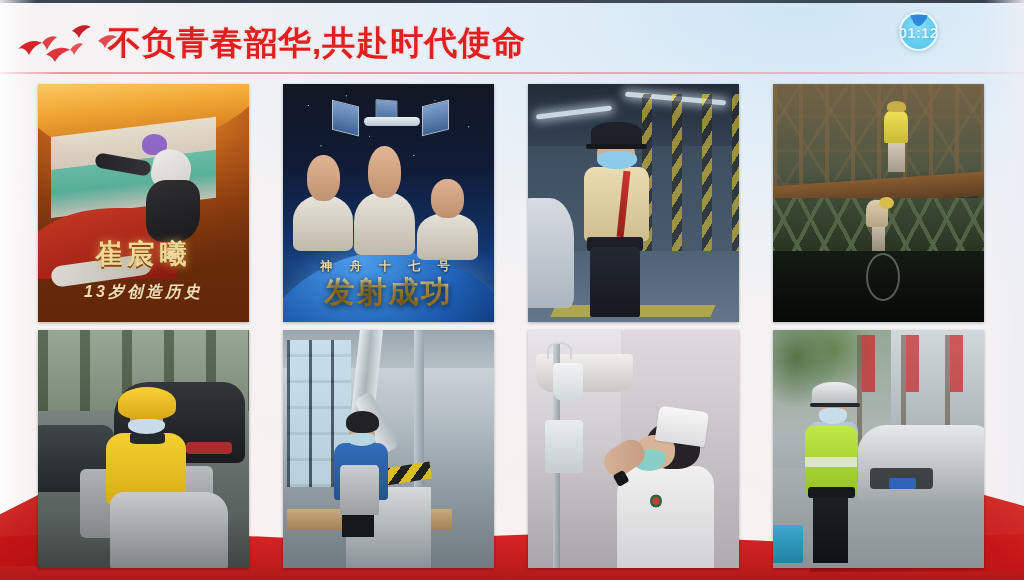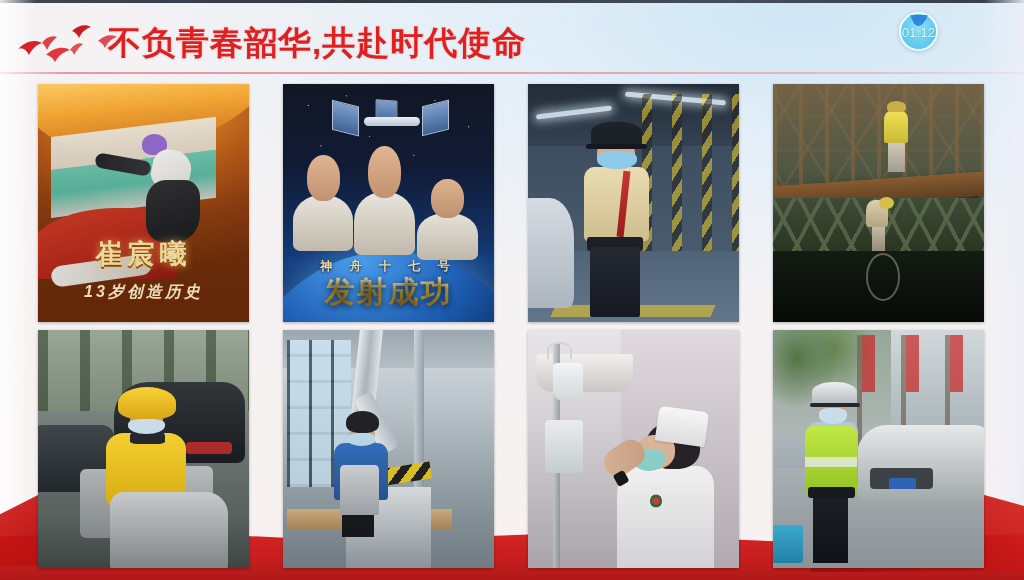--- a/index.html
+++ b/index.html
@@ -63,21 +63,21 @@
     border:2px solid rgba(255,255,255,.9);
     box-shadow:0 1px 4px rgba(60,120,170,.35);
     display:flex; align-items:center; justify-content:center;
   }
   #timer-badge .cap{
     position:absolute; left:50%; top:1px; transform:translateX(-50%);
     width:17px; height:8px; border-radius:0 0 10px 10px;
     background:#2f86dd; opacity:.95;
   }
   #timer-text{
-    font-size:13px; font-weight:normal; color:#ddf6ff;
+    font-size:15px; font-weight:bold; color:#ddf6ff;
     letter-spacing:.2px; text-shadow:0 0 2px rgba(0,70,110,.35);
     position:relative; top:1px;
   }
 
   
   .ribbon{ position:absolute; pointer-events:none; }
   #ribbon-bottom{
     left:0; bottom:0; width:100%; height:70px;
     background:linear-gradient(180deg,
       rgba(214,28,28,0) 0%,

